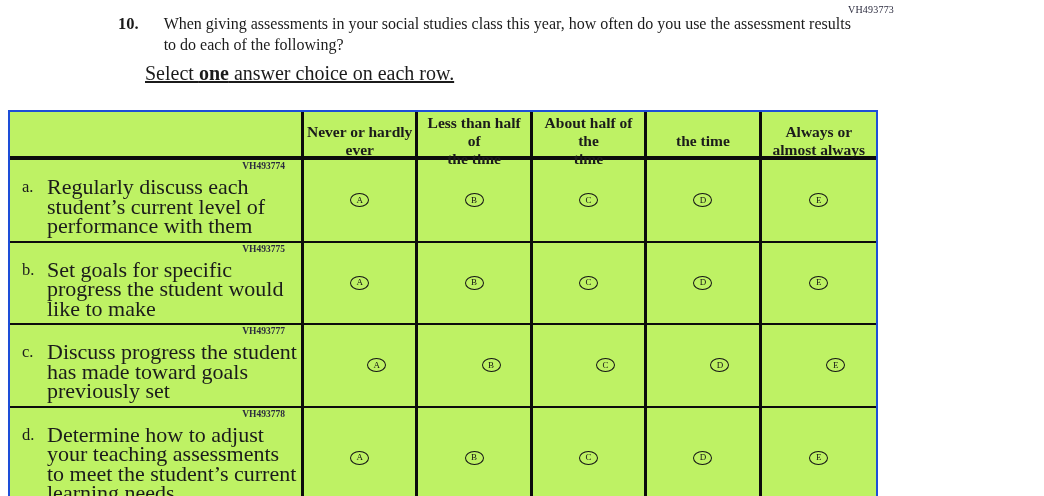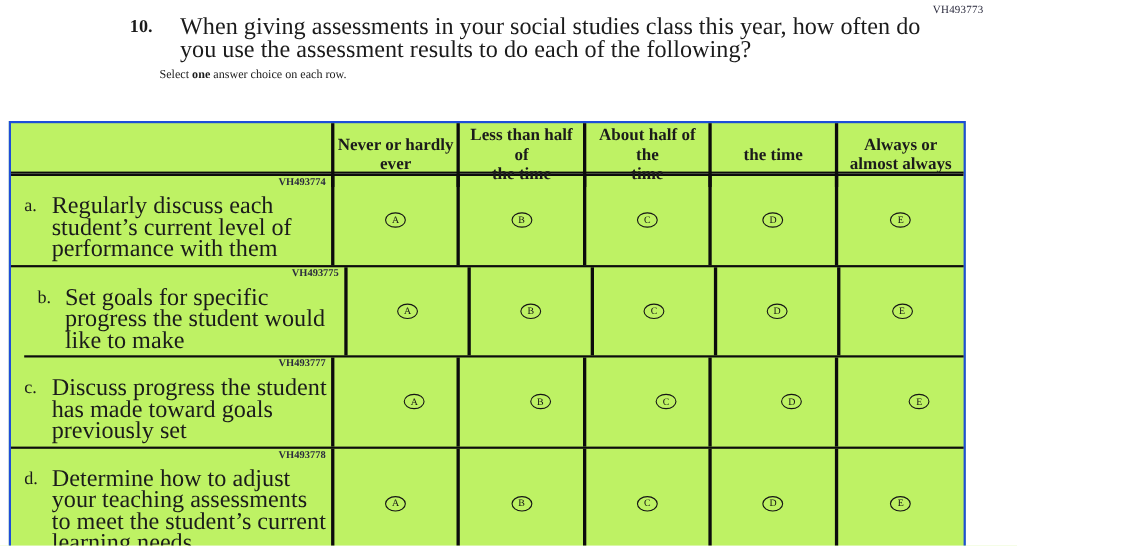--- a/index.html
+++ b/index.html
@@ -29,30 +29,31 @@
     top: 13px;
     display: flex;
     gap: 25px;
   }
   .question-number {
     font-weight: bold;
     font-size: 16.5px;
     line-height: 21px;
   }
   .question-text {
-    font-size: 22px;
+    font-size: 16px;
     line-height: 21px;
     max-width: 690px;
   }
 
   .instruction {
     position: absolute;
     left: 145px;
     top: 62px;
-    font-size: 11px;
+    font-size: 20px;
+    text-decoration: underline;
   }
   .instruction .bold { font-weight: bold; }
 
   .matrix-table {
     position: absolute;
     left: 8px;
     top: 110px;
     width: 870px;
     border: 2px solid #1d4ed8;
     background: #bef264;
@@ -81,32 +82,32 @@
 
   .double-divider {
     height: 2px;
     background: #ffffff;
     border-bottom: 2px solid #0c0c0c;
   }
 
   .body-row { border-bottom: 2px solid #0c0c0c; }
   .body-row:last-child { border-bottom: none; }
   .body-row.r-a { min-height: 79px; }
-  .body-row.r-b { min-height: 64px; margin-left: 12px; }
+  .body-row.r-b { min-height: 64px; }
   .body-row.r-c { min-height: 80px; gap: 34px; }
   .body-row.r-d { min-height: 84px; }
 
   .label-cell {
     position: relative;
     padding: 17px 4px 5px 12px;
   }
   .vh-code-row {
     position: absolute;
     top: 1px;
-    right: 5px;
+    right: 16px;
     font-size: 9.5px;
     font-weight: bold;
     color: #2b2b3e;
   }
   .label-inner { display: flex; }
   .row-prefix {
     width: 25px;
     flex: 0 0 25px;
     font-size: 16.5px;
     line-height: 19.5px;

